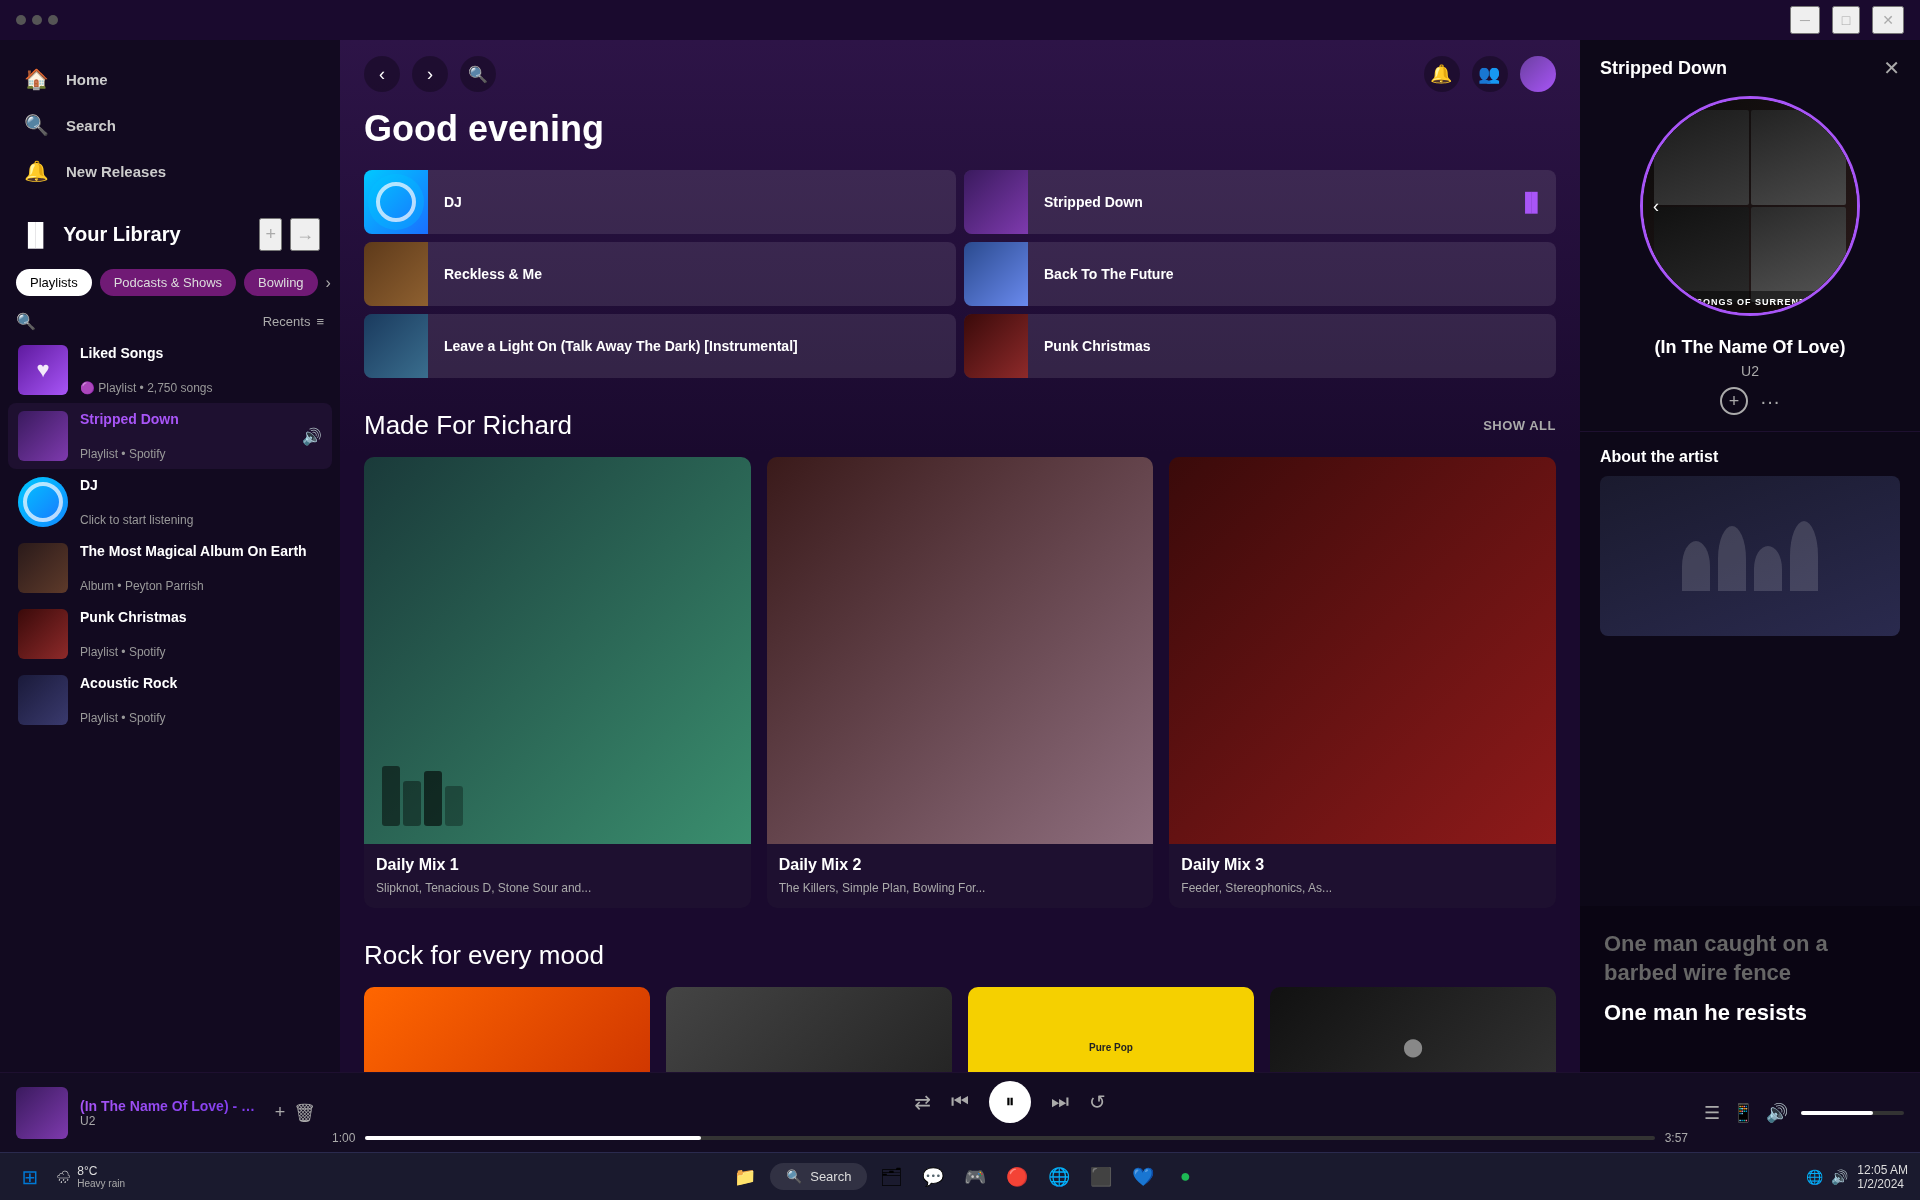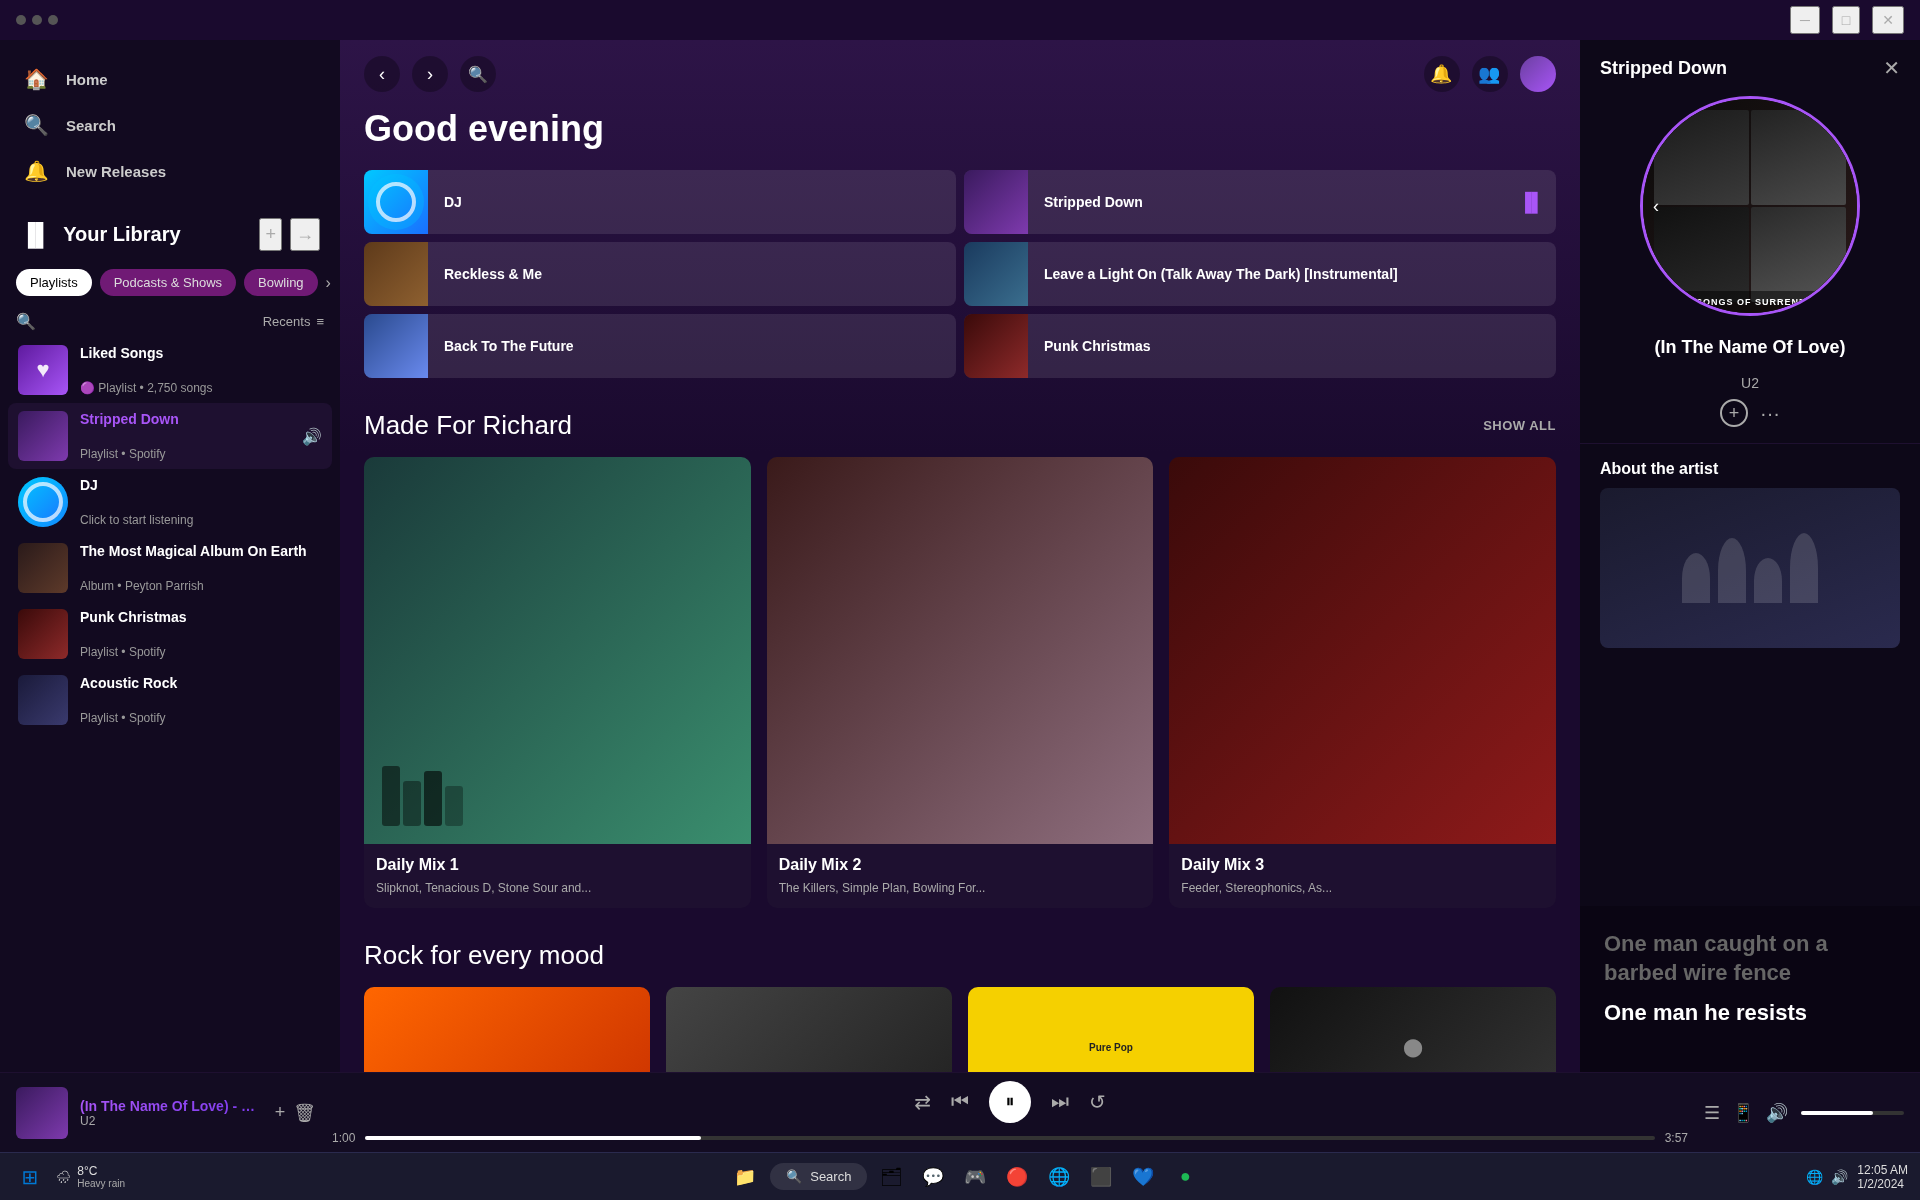--- a/index.html
+++ b/index.html
@@ -412,21 +412,21 @@
     }
 
     .now-playing-info {
       padding: 0 20px 16px;
       text-align: center;
     }
     .now-playing-title {
       color: #fff;
       font-size: 18px;
       font-weight: 700;
-      margin-bottom: 16px;
+      margin-bottom: 4px;
       line-height: 1.3;
     }
     .now-playing-artist {
       color: #aaa;
       font-size: 14px;
     }
     .now-playing-actions {
       display: flex;
       align-items: center;
       justify-content: center;
@@ -926,30 +926,30 @@
 
         <div class="quick-pick-item">
           <div class="quick-pick-art">
             <div class="art-reckless"></div>
           </div>
           <span class="quick-pick-name">Reckless &amp; Me</span>
         </div>
 
         <div class="quick-pick-item">
           <div class="quick-pick-art">
-            <div class="art-leave"></div>
-          </div>
-          <span class="quick-pick-name">Leave a Light On (Talk Away The Dark) [Instrumental]</span>
+            <div class="art-btf"></div>
+          </div>
+          <span class="quick-pick-name">Back To The Future</span>
         </div>
 
         <div class="quick-pick-item">
           <div class="quick-pick-art">
-            <div class="art-btf"></div>
-          </div>
-          <span class="quick-pick-name">Back To The Future</span>
+            <div class="art-leave"></div>
+          </div>
+          <span class="quick-pick-name">Leave a Light On (Talk Away The Dark) [Instrumental]</span>
         </div>
 
         <div class="quick-pick-item">
           <div class="quick-pick-art">
             <div class="art-punk-christmas"></div>
           </div>
           <span class="quick-pick-name">Punk Christmas</span>
         </div>
 
       </div>

